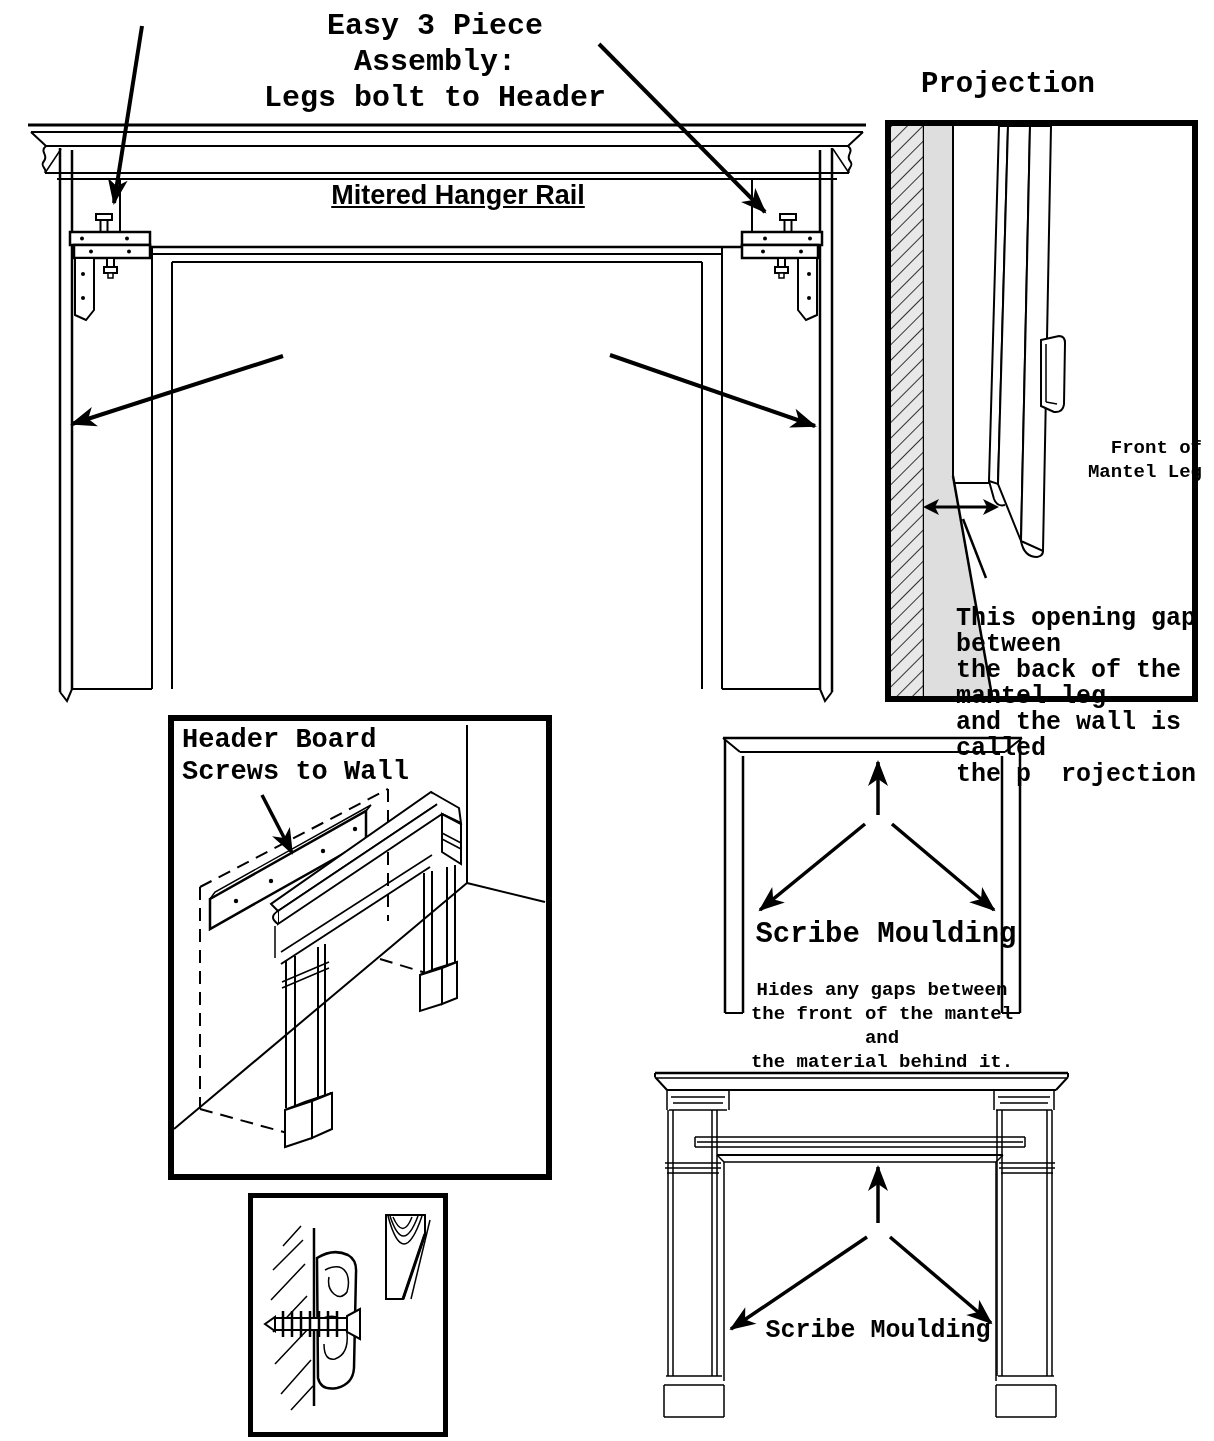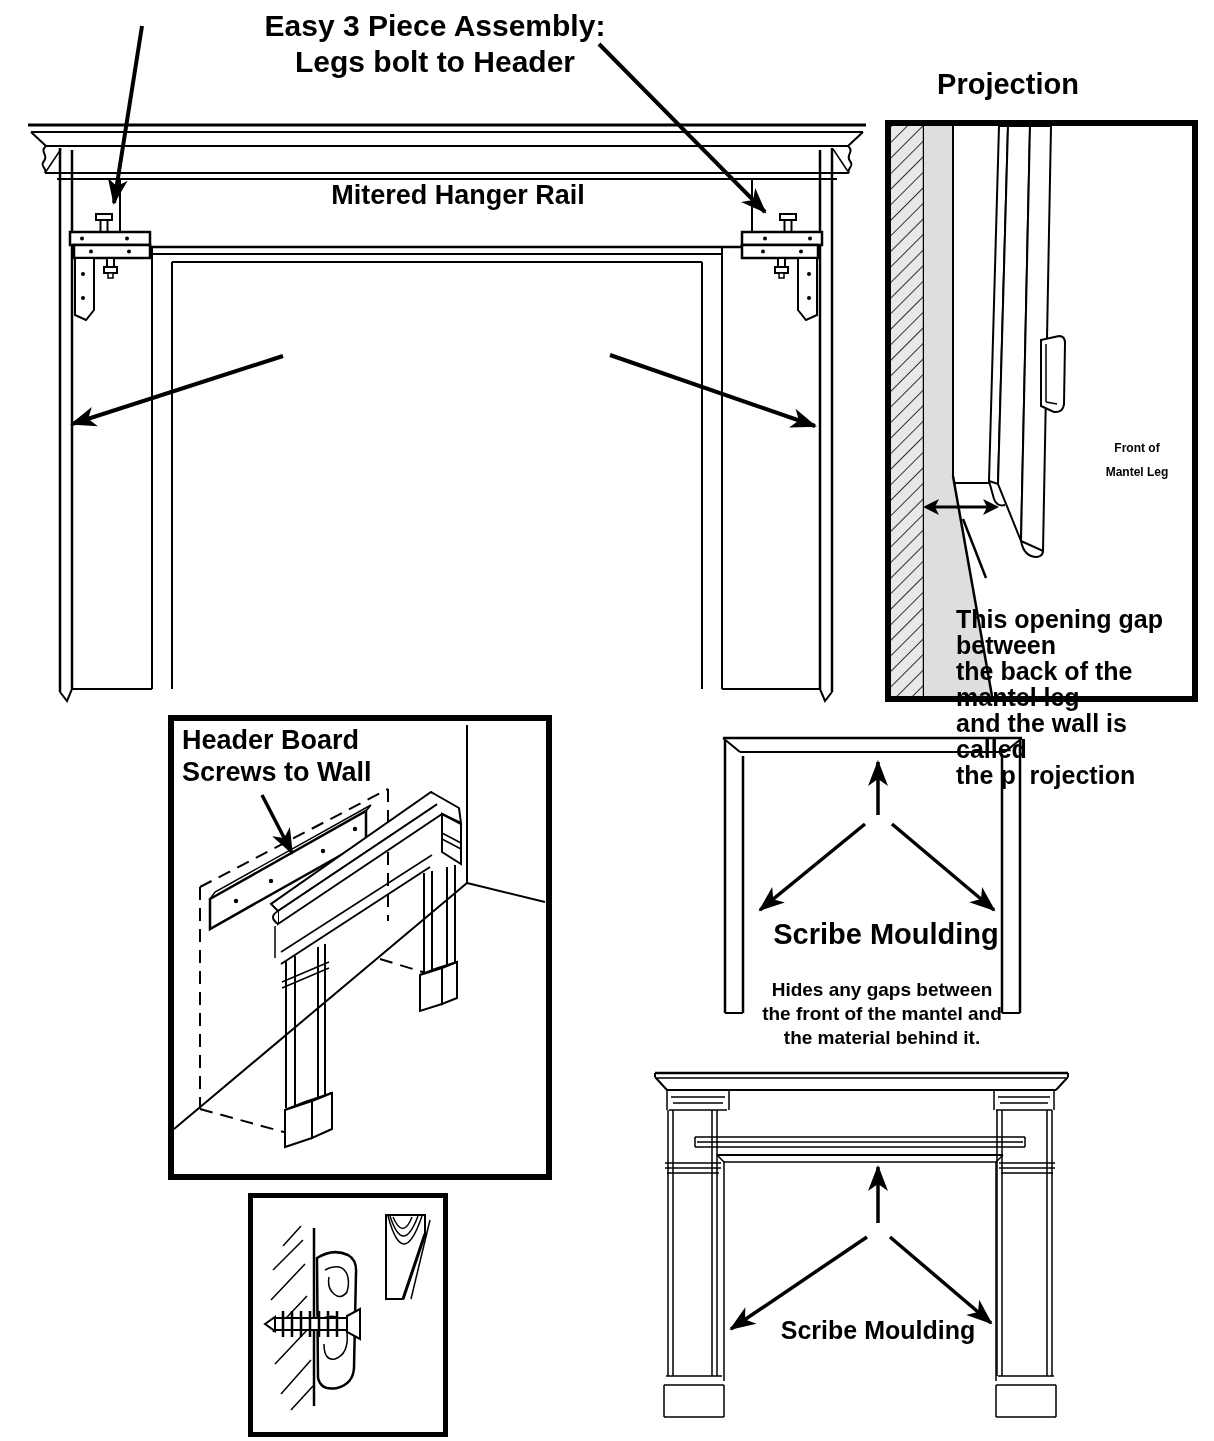--- a/index.html
+++ b/index.html
@@ -1,23 +1,23 @@
 <!DOCTYPE html>
 <html><head>
 <meta charset="utf-8">
 <style>
   html,body{margin:0;padding:0;background:#fff;}
   .page{position:relative;width:1214px;height:1441px;background:#ffffff;overflow:hidden;
         font-family:"Liberation Serif","DejaVu Serif",serif;color:#000;}
   .abs{position:absolute;}
   svg{display:block;}
   .note{position:absolute;white-space:pre-wrap;font-weight:bold;color:#000;
-        font-family:Liberation Sans, sans-serif;}
+        font-family:Liberation Mono, monospace;}
   .center{text-align:center;}
-  .sans{font-family:"Liberation Sans","DejaVu Sans",sans-serif;}
+  .sans{font-family:"Liberation Sans","DejaVu Sans",sans-serif;text-decoration:underline;}
   .bordered{position:absolute;border:6px solid #000;background:#fff;box-sizing:border-box;}
   .bordered5{position:absolute;border:5px solid #000;background:#fff;box-sizing:border-box;}
 </style>
 </head>
 <body>
 
 <div class="page">
 
   <svg class="abs" style="left:15px;top:0px;" width="860" height="712" viewBox="0 0 860 712">
     <defs>
@@ -126,21 +126,21 @@
       </g>
       <g stroke="#000">
         <line x1="44" y1="381" x2="96" y2="381" stroke-width="3"></line>
         <polygon points="32,381 48,373 44,381 48,389" fill="#000" stroke="none"></polygon>
         <polygon points="108,381 92,373 96,381 92,389" fill="#000" stroke="none"></polygon>
         <path d="M72,393 L95,452" fill="none" stroke-width="2.5"></path>
       </g>
     </svg>
   </div>
 
-  <div class="note" style="left:1072px;top:436px;width:130px;font-size:12px;line-height:24px;text-align:center;">Front of
+  <div class="note" style="left:1072px;top:436px;width:130px;font-size:19px;line-height:24px;text-align:right;">Front of
 Mantel Leg</div>
   <div class="note" style="left:956px;top:606px;width:245px;font-size:25px;line-height:26px;text-align:left;">This opening gap between
 the back of the mantel leg
 and the wall is called
 the p  rojection</div>
 
   <div class="bordered" style="left:168px;top:715px;width:384px;height:465px;">
     <svg width="372" height="453" viewBox="0 0 372 453">
       <defs>
         <marker id="m-hang" viewBox="0 0 30 24" markerWidth="30" markerHeight="24" refX="26" refY="12" orient="auto" markerUnits="userSpaceOnUse">

